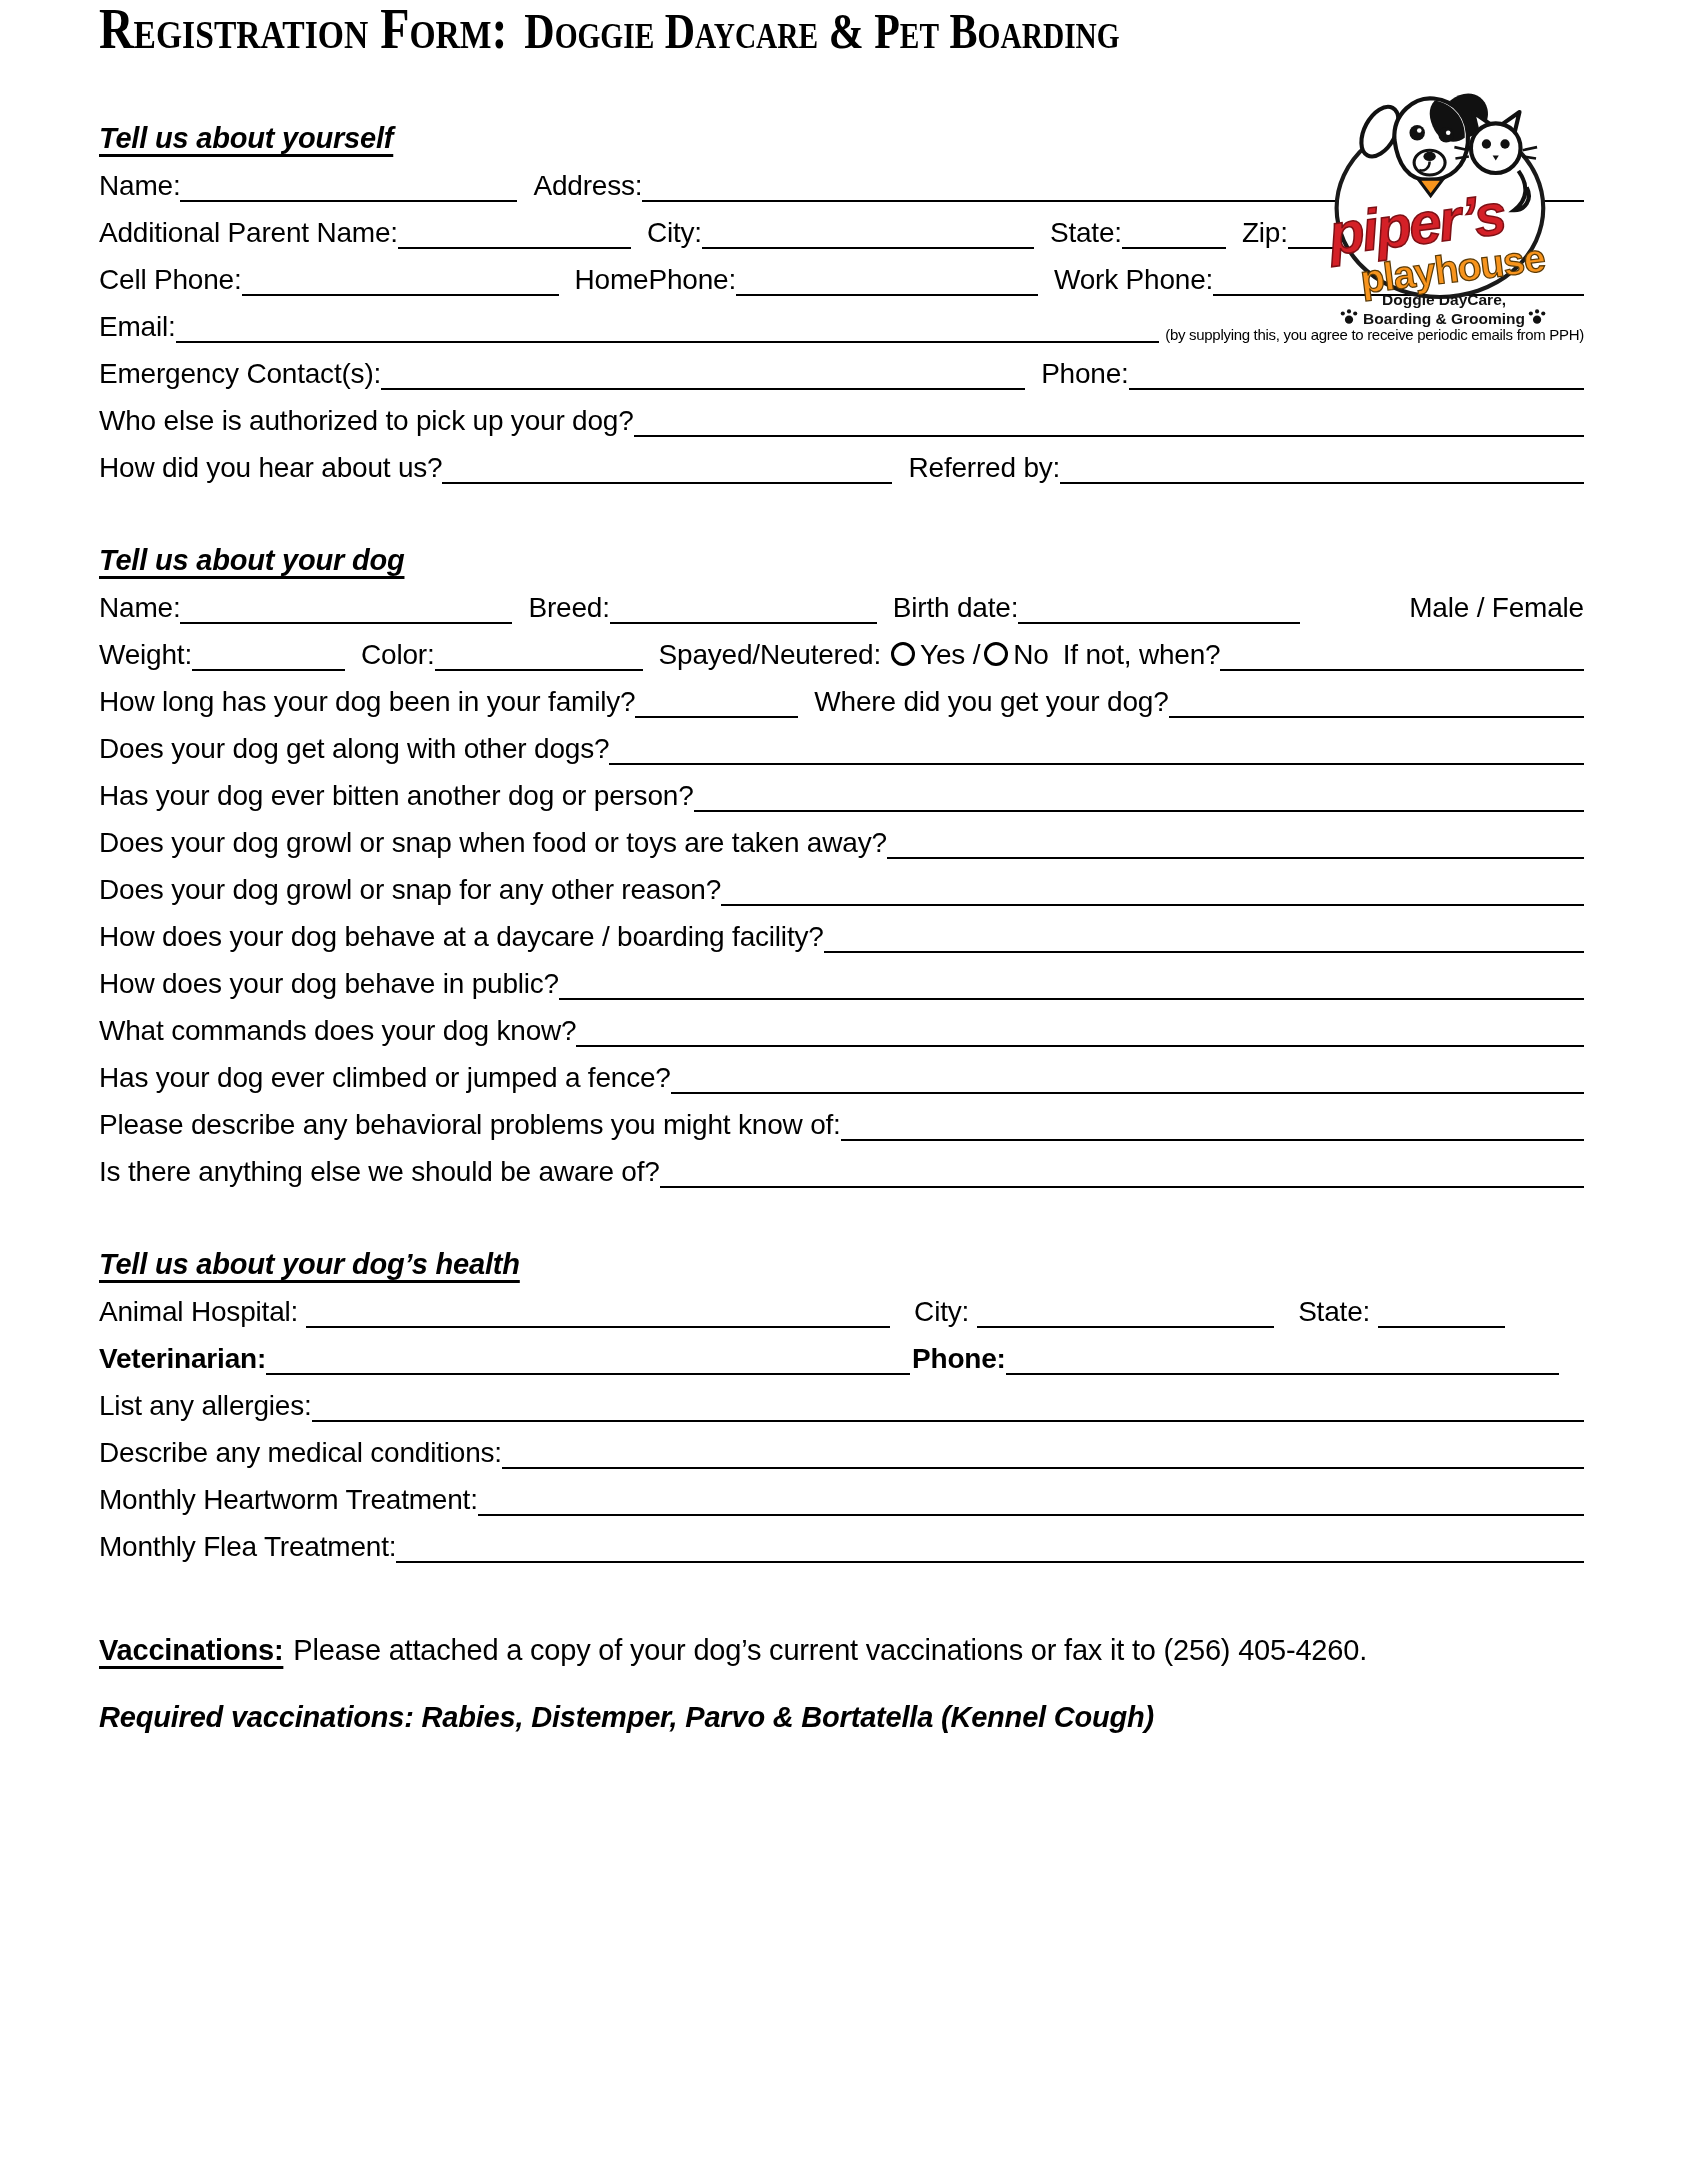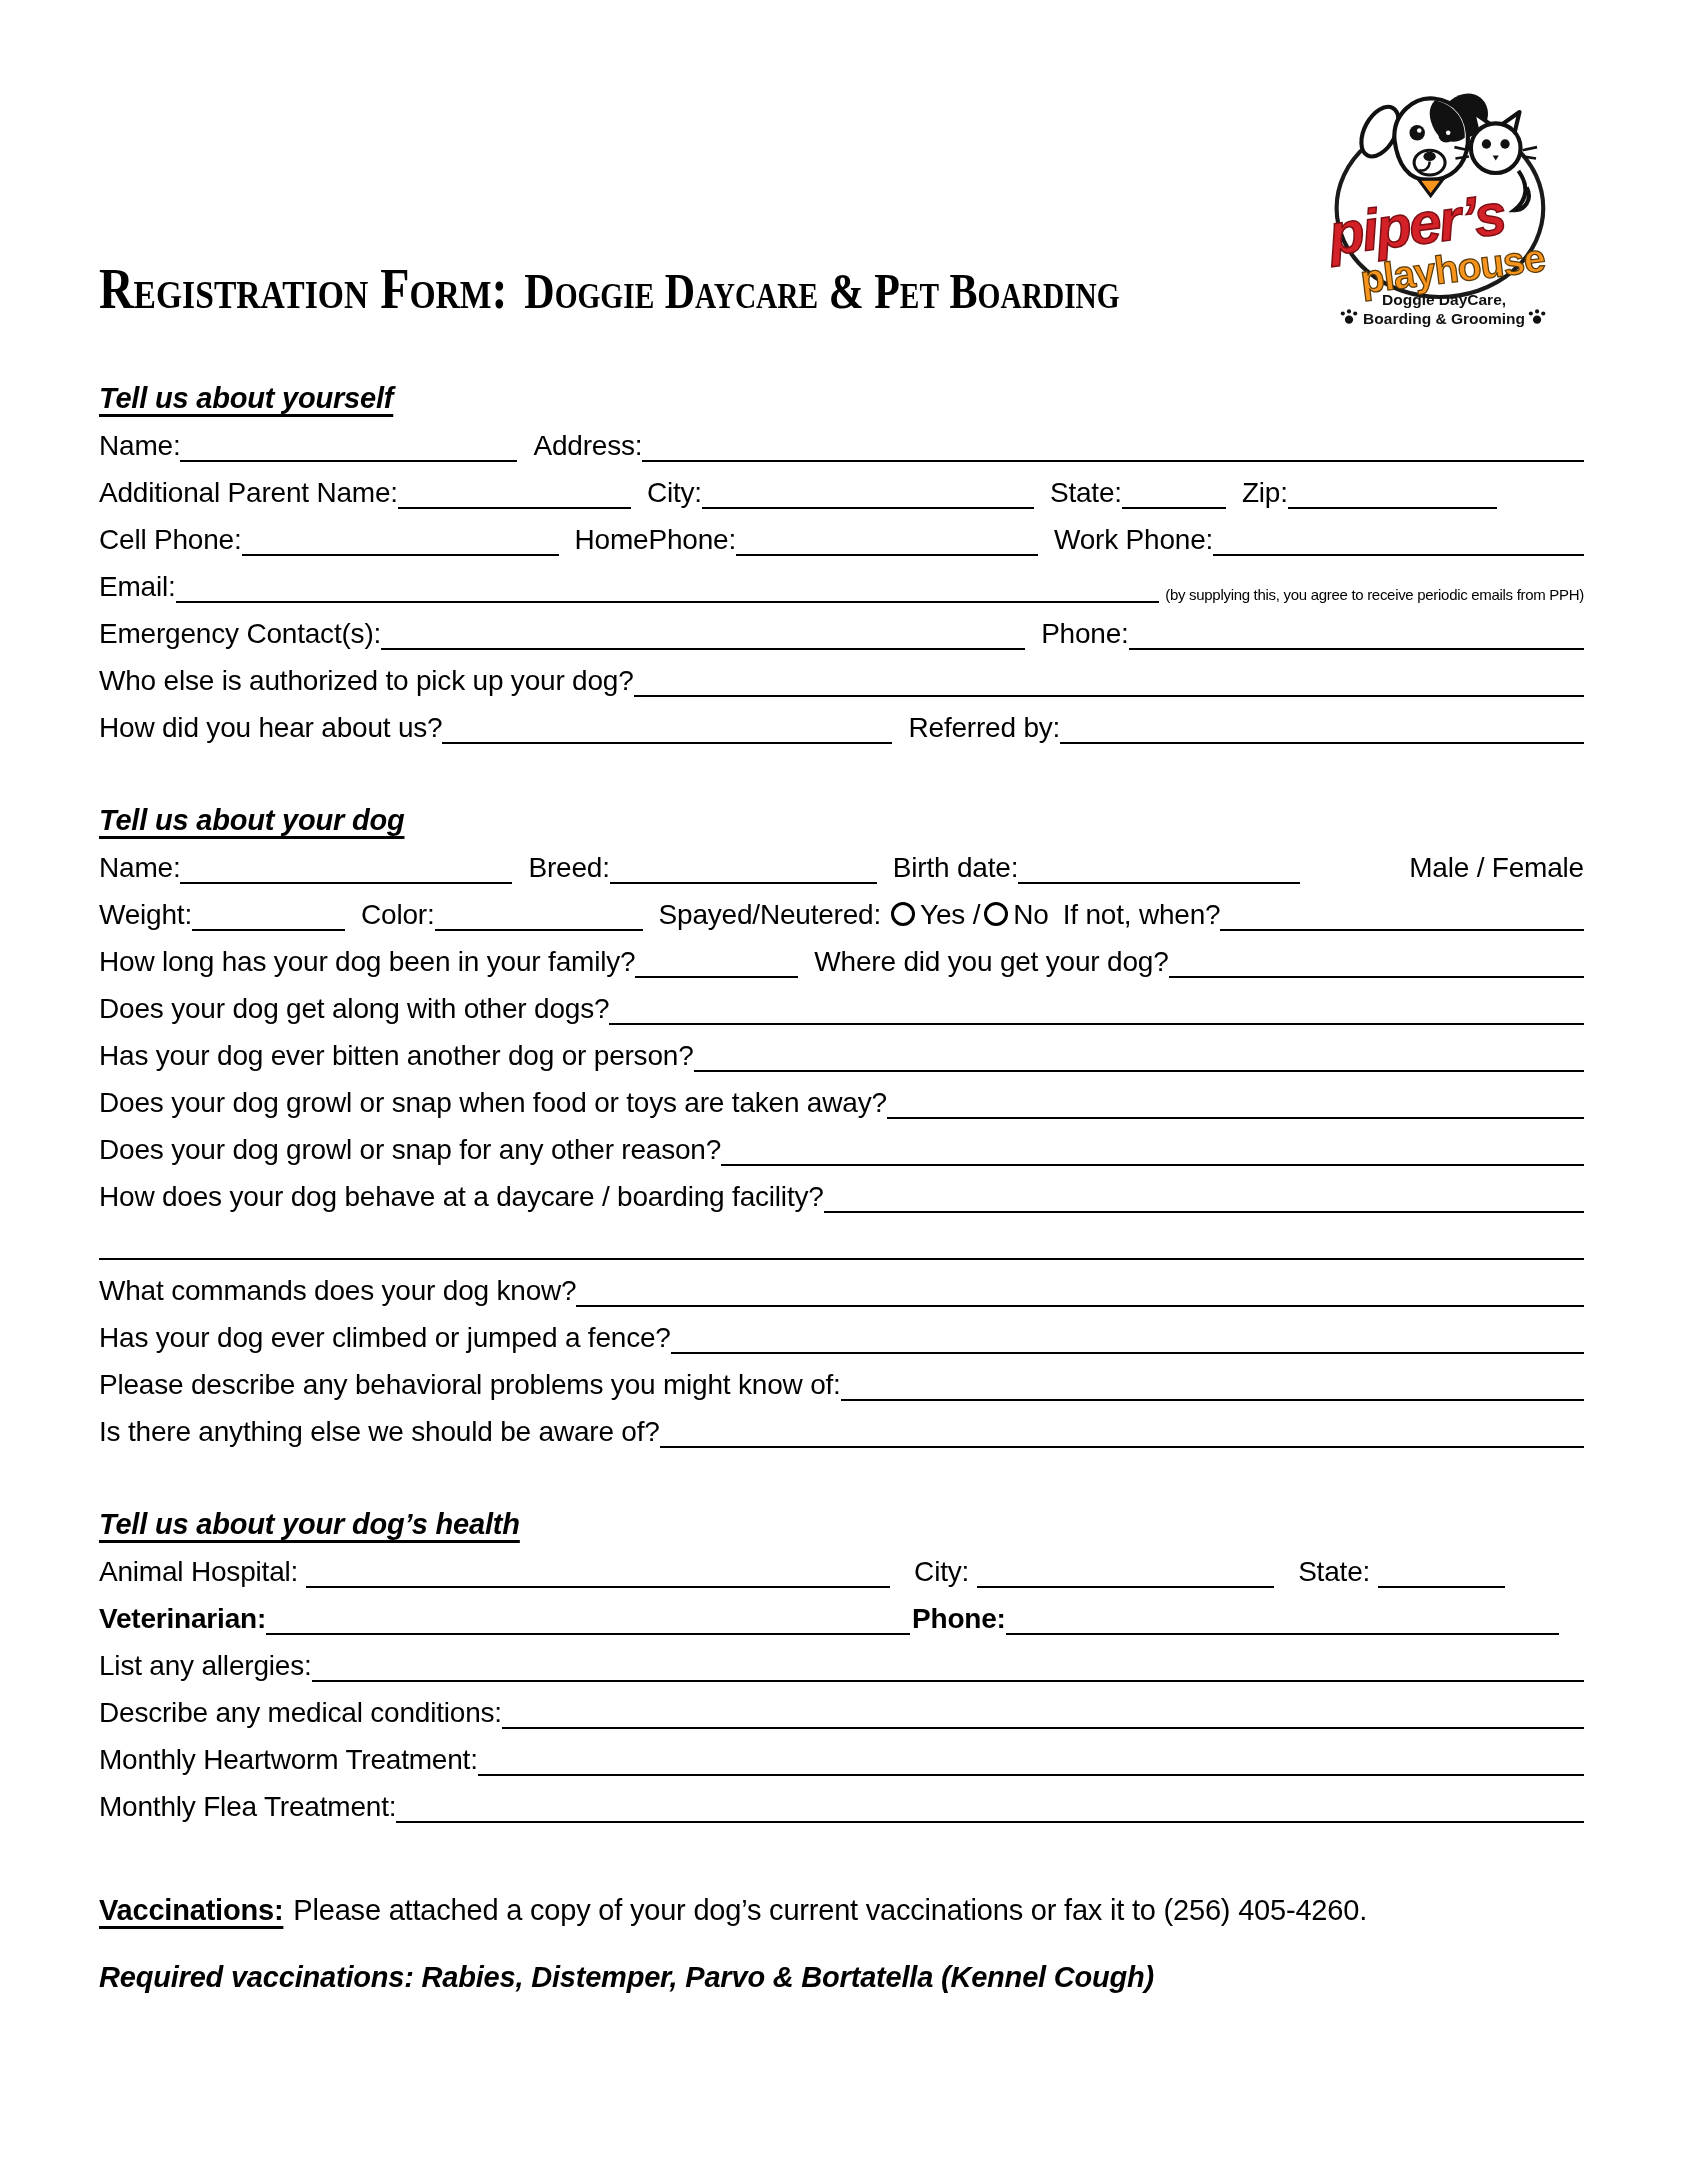--- a/index.html
+++ b/index.html
@@ -6,21 +6,21 @@
   .page {
     position:relative;
     width:1683px; height:2178px;
     background:#ffffff;
     box-sizing:border-box;
     padding:0 99px;
     font-family:"Liberation Sans", sans-serif;
     color:#000;
     overflow:hidden;
   }
-  .content { padding-top:260px; }
+  .content { }
 
   
   .title {
     margin:0;
     font-family:"Liberation Serif", serif;
     font-weight:bold;
     white-space:nowrap;
     transform:scaleX(0.84);
     transform-origin:left bottom;
     line-height:1;
@@ -234,20 +234,21 @@
     </div>
     <div class="row">
       <span class="lbl">Does your dog growl or snap for any other reason?</span>
       <span class="line grow"></span>
     </div>
     <div class="row">
       <span class="lbl">How does your dog behave at a daycare / boarding facility?</span>
       <span class="line grow"></span>
     </div>
     <div class="row">
+      <span class="lbl">How does your dog behave in public?</span>
       <span class="line grow"></span>
     </div>
     <div class="row">
       <span class="lbl">What commands does your dog know?</span>
       <span class="line grow"></span>
     </div>
     <div class="row">
       <span class="lbl">Has your dog ever climbed or jumped a fence?</span>
       <span class="line grow"></span>
     </div>

